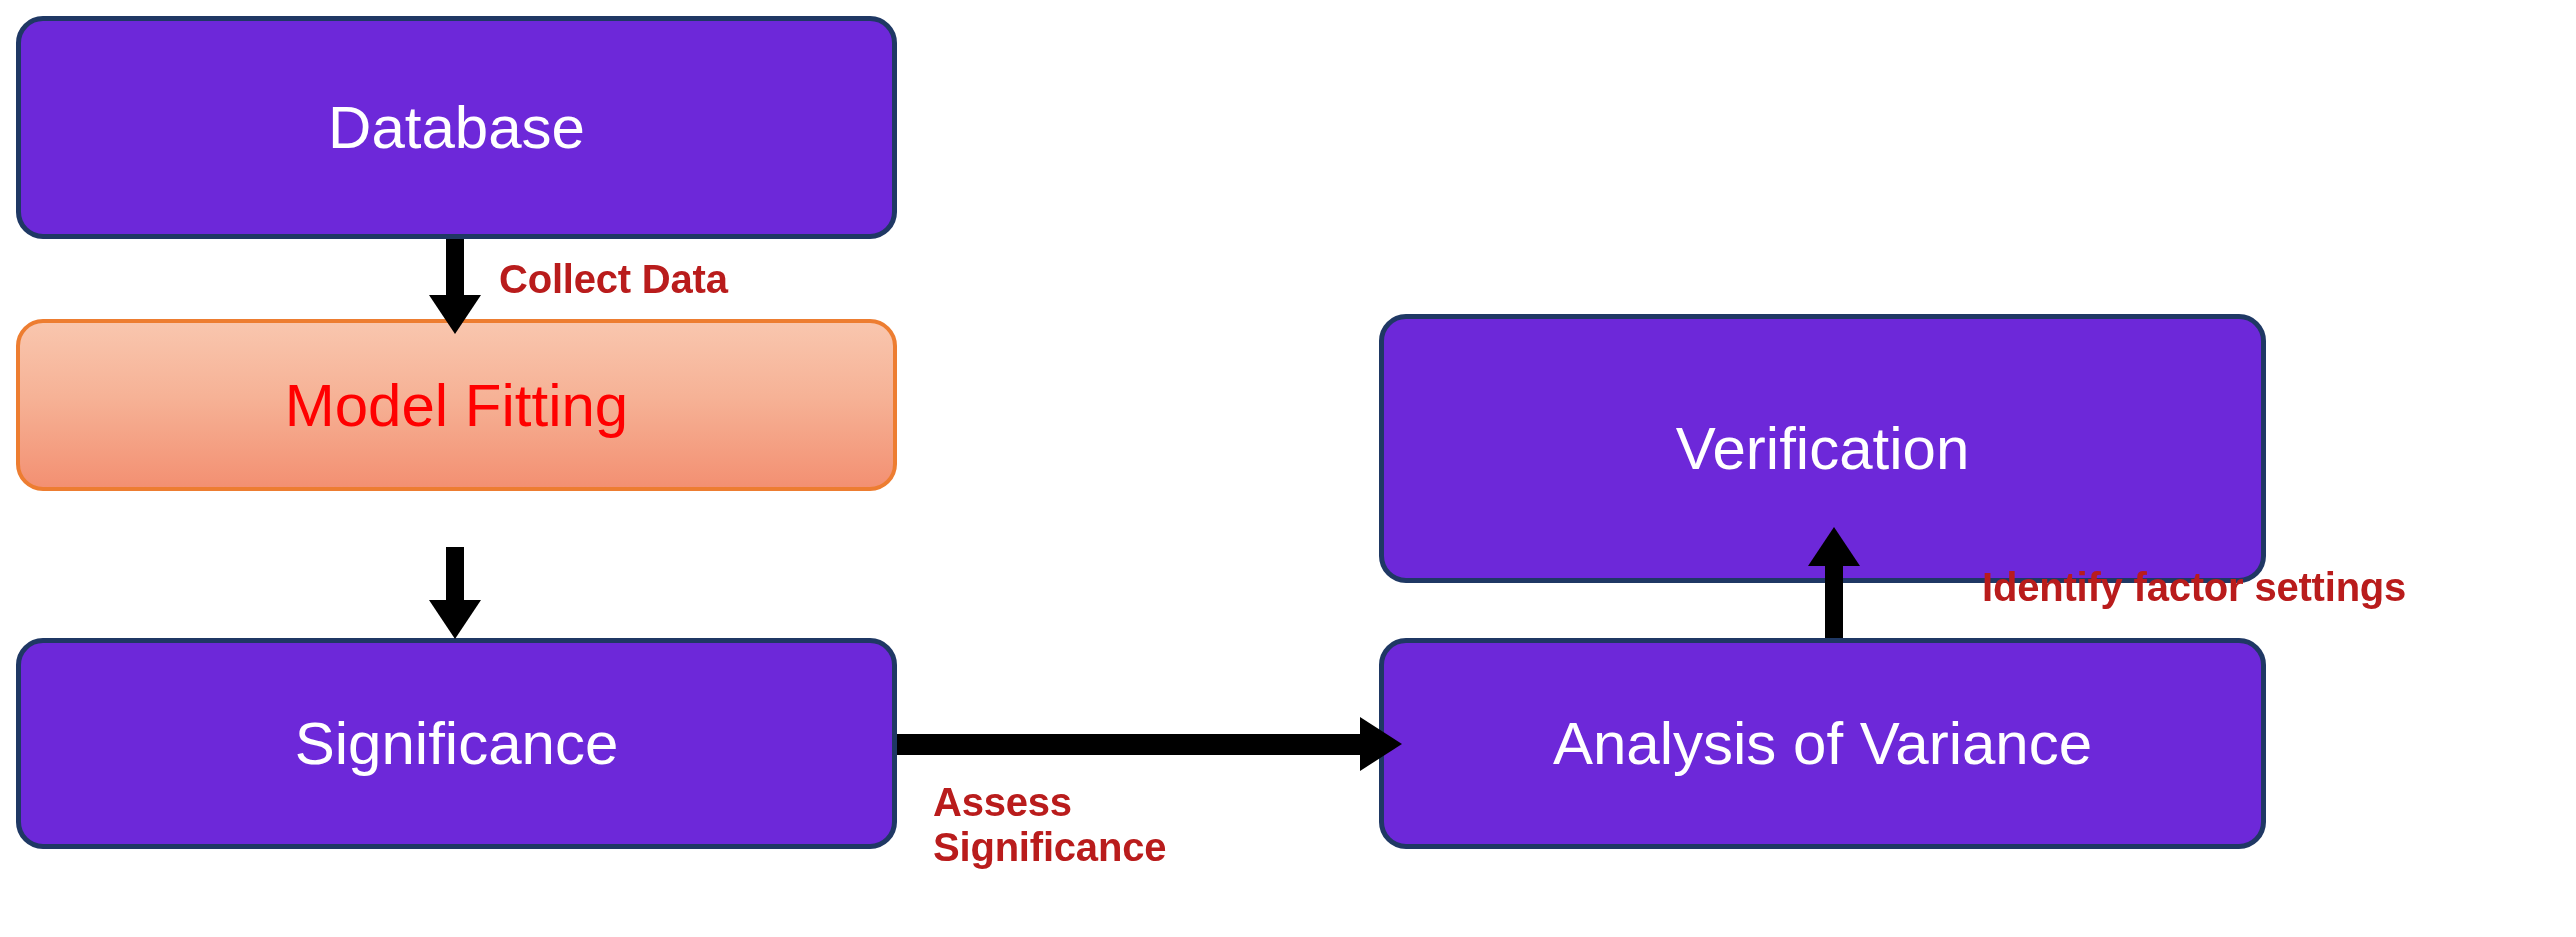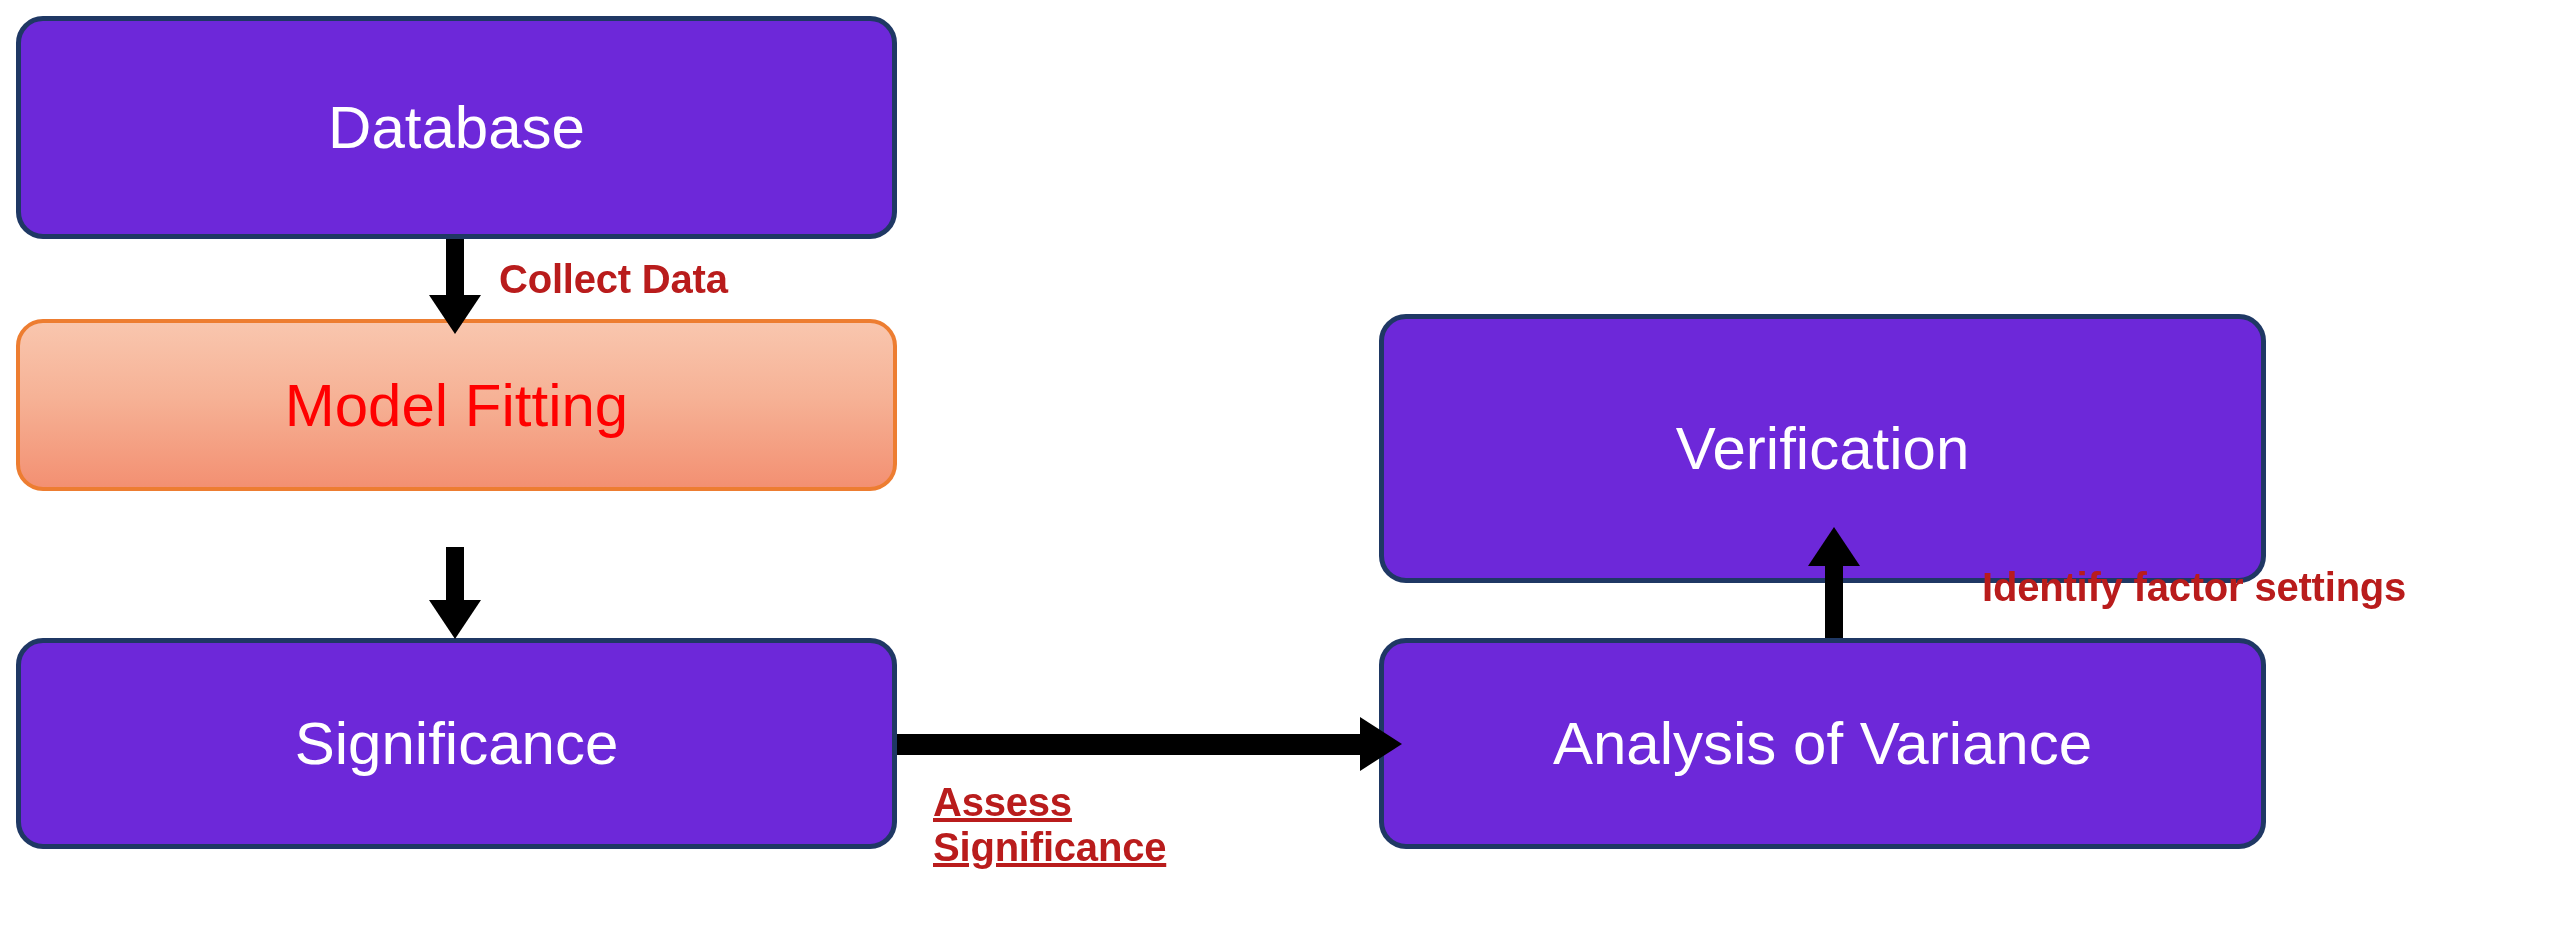--- a/index.html
+++ b/index.html
@@ -156,19 +156,19 @@
   </div>
 
   <div class="arrow-v" style="left:1834px; top:527px;">
     <div class="shaft" style="top:37px; height:74px;"></div>
     <div class="head-up" style="top:0px;"></div>
   </div>
 
   <div class="edge-label" style="left:499px; top:257px;">Collect Data</div>
 
 
-  <div class="edge-label" style="left:933px; top:780px;text-decoration:underline;">Assess
+  <div class="edge-label" style="left:933px; top:780px;">Assess
 Significance</div>
 
   <div class="edge-label" style="left:1962px; top:565px;margin-left:20px;">Identify factor settings</div>
 
 </div>
 
 
 </body></html>

